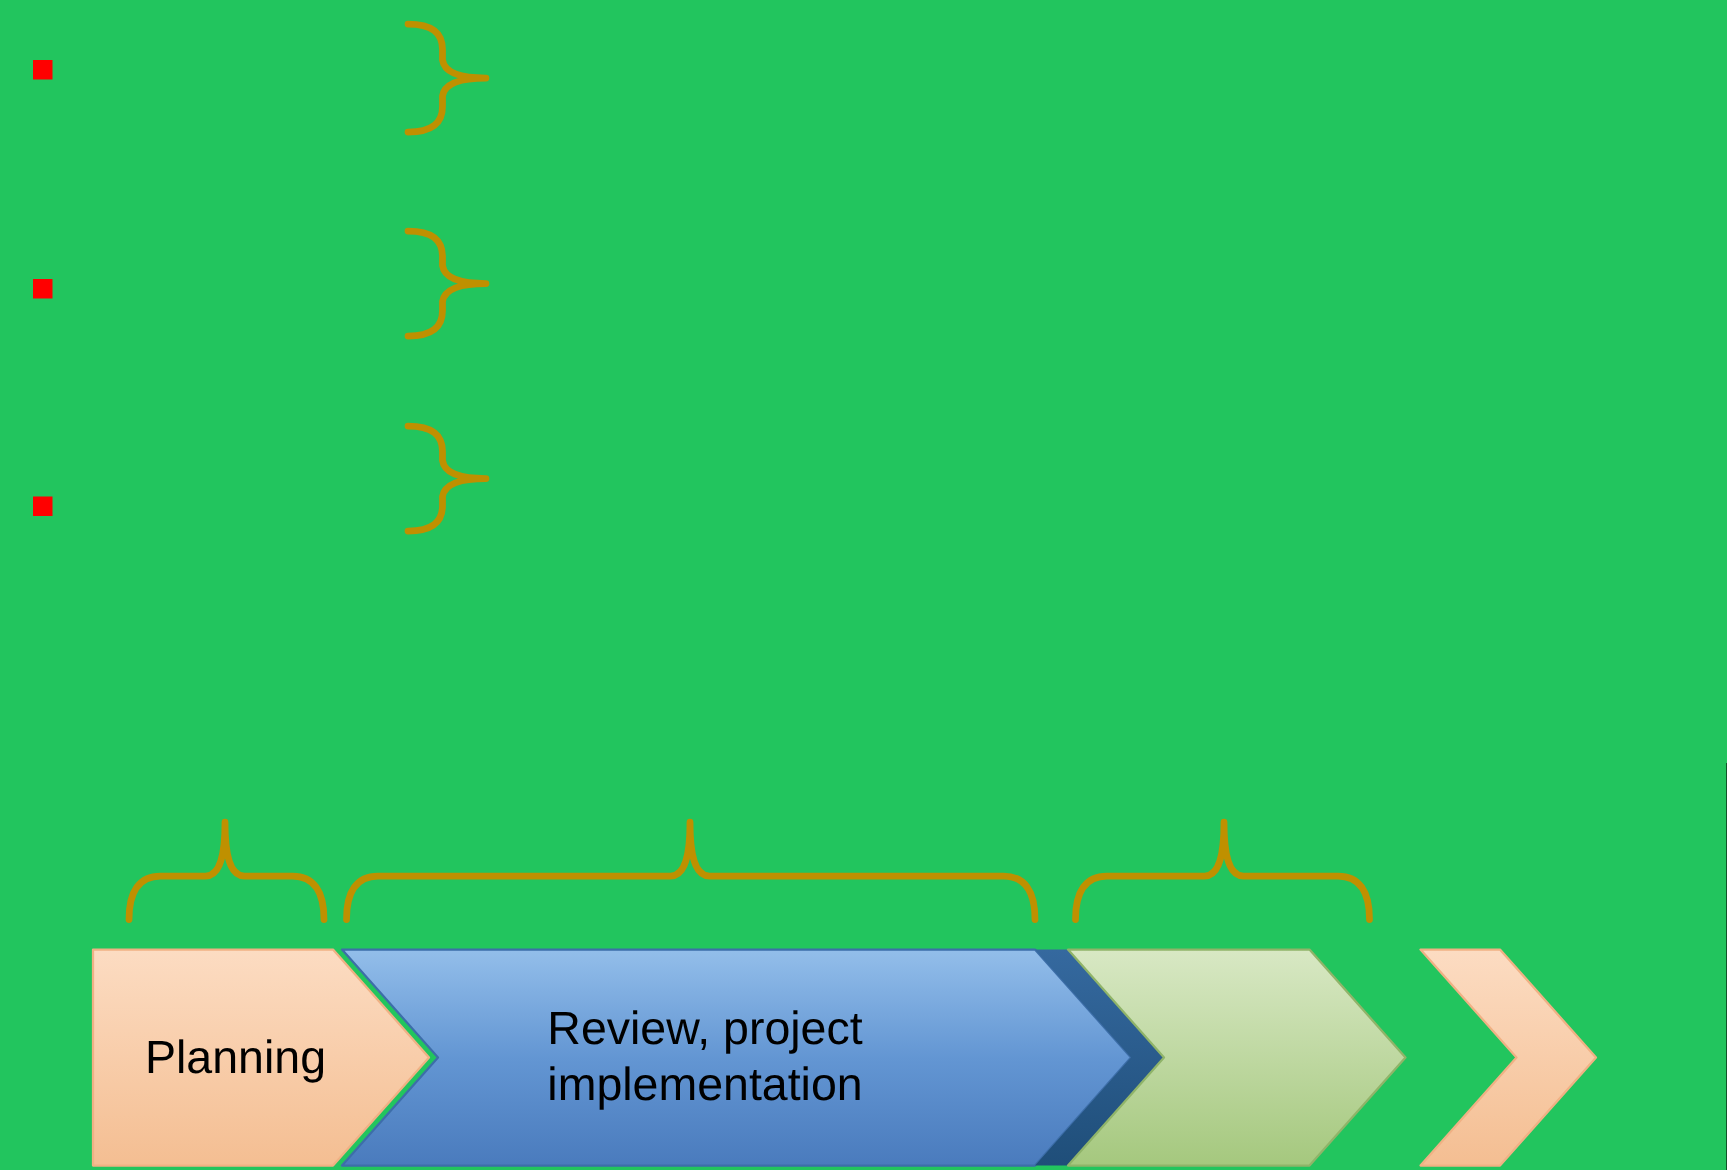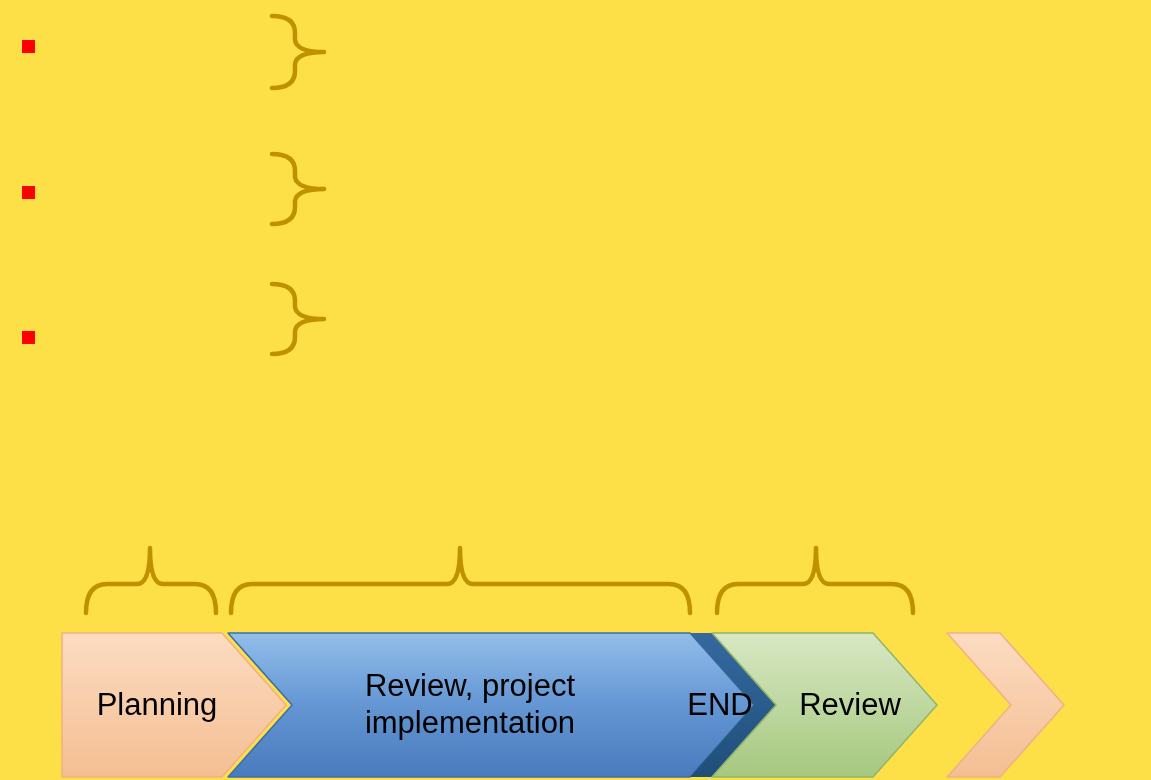--- a/index.html
+++ b/index.html
@@ -4,21 +4,21 @@
 <style>
   html, body {
     margin: 0;
     padding: 0;
     background: #000000;
   }
   .slide {
     position: relative;
     width: 1151px;
     height: 780px;
-    background: #fde047;
+    background: #22c55e;
     overflow: hidden;
     font-family: "Liberation Sans", sans-serif;
   }
   .bullet {
     position: absolute;
     width: 13px;
     height: 13px;
     background: #FF0000;
   }
   .shapes {
@@ -88,16 +88,14 @@
       <polygon points="228,633 690,633 754,705 690,777 228,777 292,705" fill="url(#gradBlue)" stroke="#3D6EA9" stroke-width="1.5"></polygon>
       <polygon points="690,633 712,633 776,705 712,777 690,777 754,705" fill="url(#gradNavy)"></polygon>
       <polygon points="712,633 873,633 937,705 873,777 712,777 776,705" fill="url(#gradGreen)" stroke="#90B469" stroke-width="1.5"></polygon>
       <polygon points="947,633 1000,633 1064,705 1000,777 947,777 1011,705" fill="url(#gradPeach)" stroke="#F0B184" stroke-width="1.5"></polygon>
       <polygon points="62,633 222,633 286,705 222,777 62,777" fill="url(#gradPeach)" stroke="#F0B184" stroke-width="1.5"></polygon>
     </g>
   </svg>
 
   <div class="step-label lbl-planning">Planning</div>
   <div class="step-label lbl-impl">Review, project implementation</div>
-  <div class="step-label lbl-end">END</div>
-  <div class="step-label lbl-review">Review</div>
 
 </div>
 
 </body></html>

